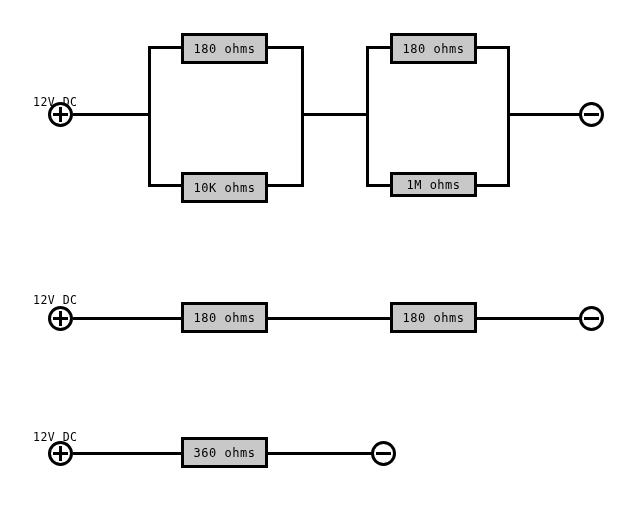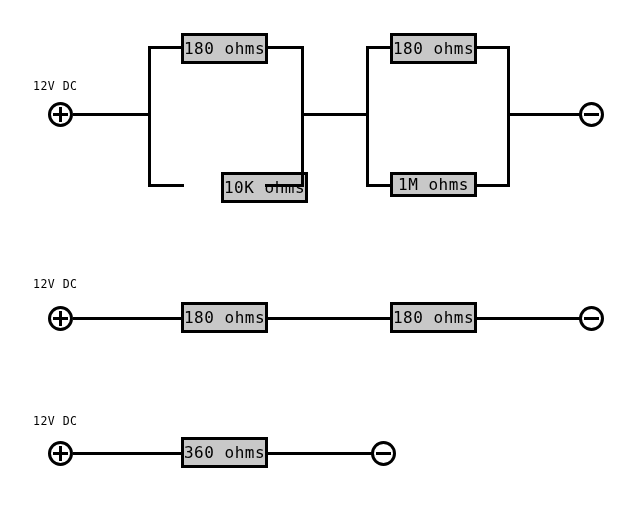--- a/index.html
+++ b/index.html
@@ -31,21 +31,21 @@
   .resistor {
     position: absolute;
     background: #c8c8c8;
     border: 3px solid #000000;
     box-sizing: border-box;
     display: flex;
     align-items: center;
     justify-content: center;
     color: #000000;
     font-family: "DejaVu Sans Mono", monospace;
-    font-size: 16px;
+    font-size: 12px;
     letter-spacing: 0.5px;
     white-space: nowrap;
   }
 
   .terminal {
     position: absolute;
     border: 3px solid #000000;
     border-radius: 50%;
     box-sizing: border-box;
     background: #ffffff;
@@ -70,20 +70,21 @@
     margin-left: -1.5px;
   }
 
   .src-label {
     position: absolute;
     color: #000000;
     font-family: "DejaVu Sans Mono", monospace;
     font-size: 11.5px;
     letter-spacing: 0.5px;
     white-space: nowrap;
+    margin-top: 16px;
   }
 </style>
 </head>
 <body>
 
 <div id="canvas">
 
   <div>
 
     <div class="src-label" style="left:33px; top:79px;">12V DC</div>
@@ -94,21 +95,21 @@
     </div>
 
     <div class="wire wire-h" style="left:73px; top:113px; width:78px;"></div>
 
     <div class="wire wire-v" style="left:148px; top:46px; height:141px;"></div>
     <div class="wire wire-h" style="left:148px; top:46px; width:36px;"></div>
     <div class="wire wire-h" style="left:148px; top:184px; width:36px;"></div>
 
     <div class="resistor" style="left:181px; top:33px; width:87px; height:31px;">180 ohms</div>
 
-    <div class="resistor" style="left:181px; top:172px; width:87px; height:31px;margin-left:40px;">10K ohms</div>
+    <div class="resistor" style="left:181px; top:172px; width:87px; height:31px;">10K ohms</div>
 
     <div class="wire wire-h" style="left:265px; top:46px; width:39px;"></div>
     <div class="wire wire-h" style="left:265px; top:184px; width:39px;"></div>
     <div class="wire wire-v" style="left:301px; top:46px; height:141px;"></div>
 
     <div class="wire wire-h" style="left:301px; top:113px; width:68px;"></div>
 
     <div class="wire wire-v" style="left:366px; top:46px; height:141px;"></div>
     <div class="wire wire-h" style="left:366px; top:46px; width:27px;"></div>
     <div class="wire wire-h" style="left:366px; top:184px; width:27px;"></div>

